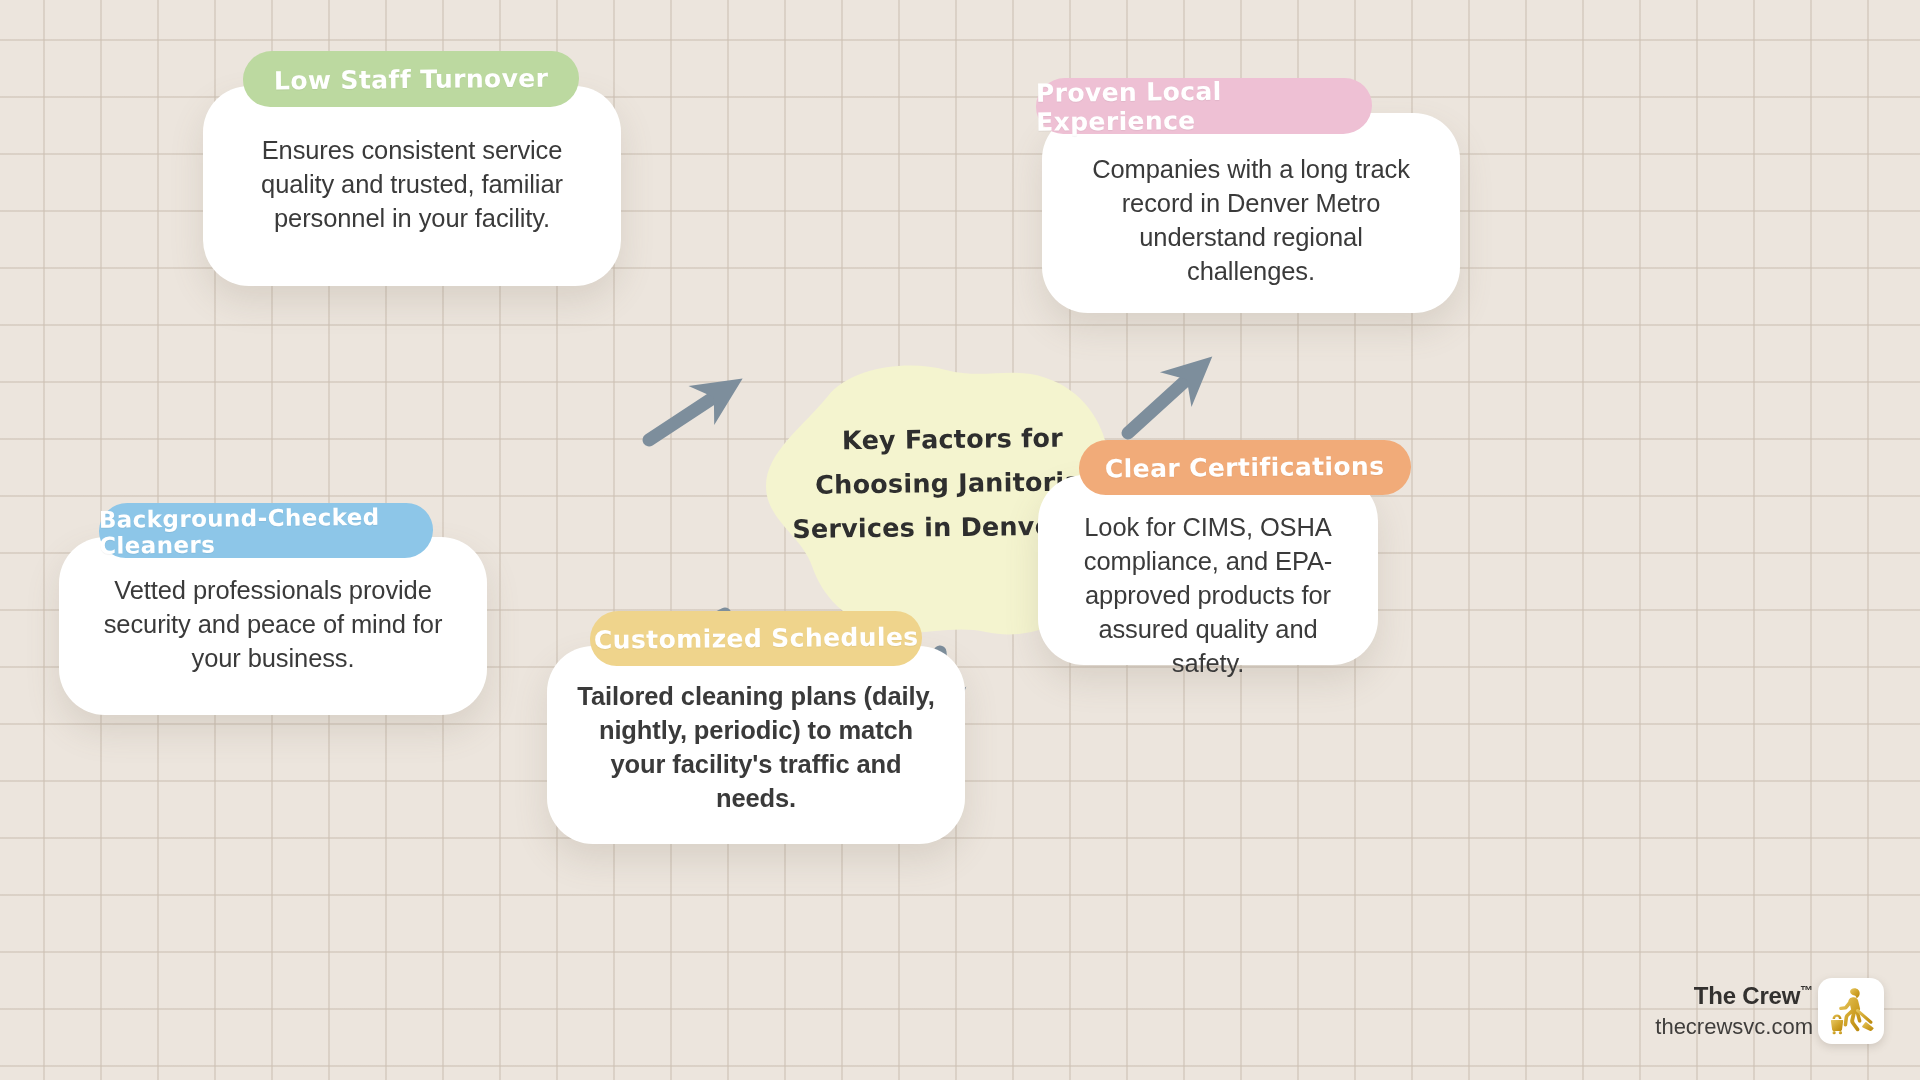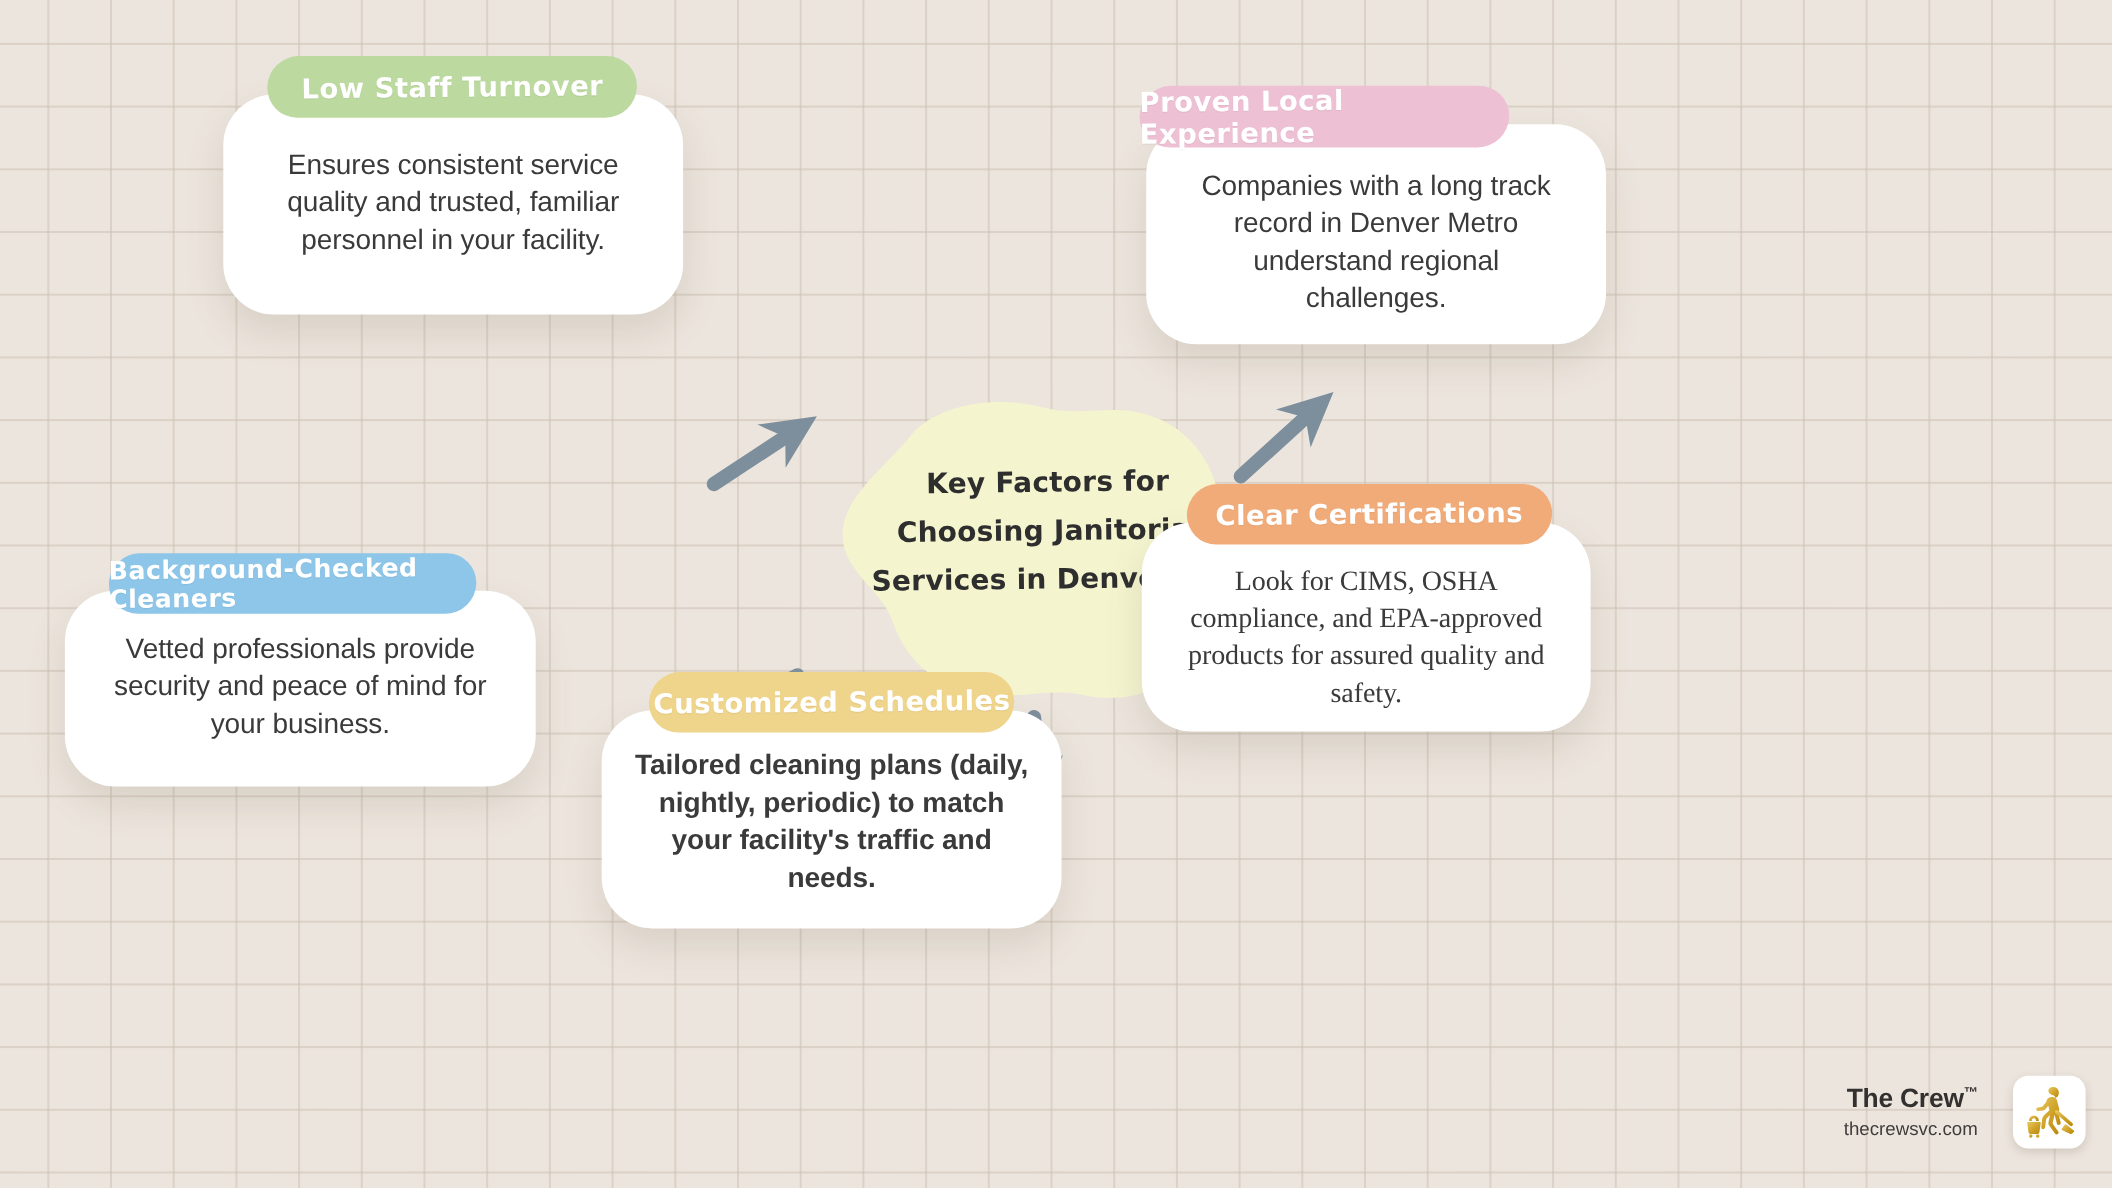--- a/index.html
+++ b/index.html
@@ -75,30 +75,30 @@
     letter-spacing:.2px;
     transform:rotate(-.7deg);
   }
 
   
   #arrows{ position:absolute; inset:0; width:1920px; height:1080px; pointer-events:none; }
 
   
   #logo{
     position:absolute;
-    right:24px; bottom:36px;
-    display:flex; align-items:center; gap:32px;
+    right:36px; bottom:36px;
+    display:flex; align-items:center; gap:5px;
   }
   #logo-text{ text-align:right; }
   #logo-name{
     font-size:24px; font-weight:bold; color:#33312f; letter-spacing:-.2px;
     white-space:nowrap;
   }
   #logo-name sup{ font-size:13px; vertical-align:super; }
-  #logo-url{ font-size:17px; color:#3f3d3b; margin-top:4px; white-space:nowrap; }
+  #logo-url{ font-size:22px; color:#3f3d3b; margin-top:4px; white-space:nowrap; }
   #logo-mark{
     width:66px; height:66px; border-radius:14px; background:#fff;
     box-shadow:0 3px 9px rgba(110,95,80,.22);
     display:flex; align-items:center; justify-content:center;
   }
 </style>
 </head>
 <body>
 
 <div id="stage">
@@ -147,21 +147,21 @@
     <span>Low Staff Turnover</span>
   </div>
 
   <div class="card" style="left:1042px; top:113px; width:418px; height:200px;">
     <div class="card-body" style="top:40px;">Companies with a long track record in Denver Metro understand regional challenges.</div>
   </div>
   <div class="pill" style="left:1036px; top:78px; width:336px; height:56px; background:#eec0d4;">
     <span>Proven Local Experience</span>
   </div>
 
-  <div class="card" style="left:1038px; top:475px; width:408px; height:190px;font-family:Liberation Serif, serif;">
+  <div class="card" style="left:1038px; top:475px; width:340px; height:190px;">
     <div class="card-body" style="top:36px;">Look for CIMS, OSHA compliance, and EPA-approved products for assured quality and safety.</div>
   </div>
   <div class="pill" style="left:1079px; top:440px; width:332px; height:55px; background:#f1ab79;">
     <span>Clear Certifications</span>
   </div>
 
   <div class="card" style="left:547px; top:646px; width:418px; height:198px;font-weight:bold;">
     <div class="card-body" style="top:34px;">Tailored cleaning plans (daily, nightly, periodic) to match your facility's traffic and needs.</div>
   </div>
   <div class="pill" style="left:590px; top:611px; width:332px; height:55px; background:#efd48c;">

